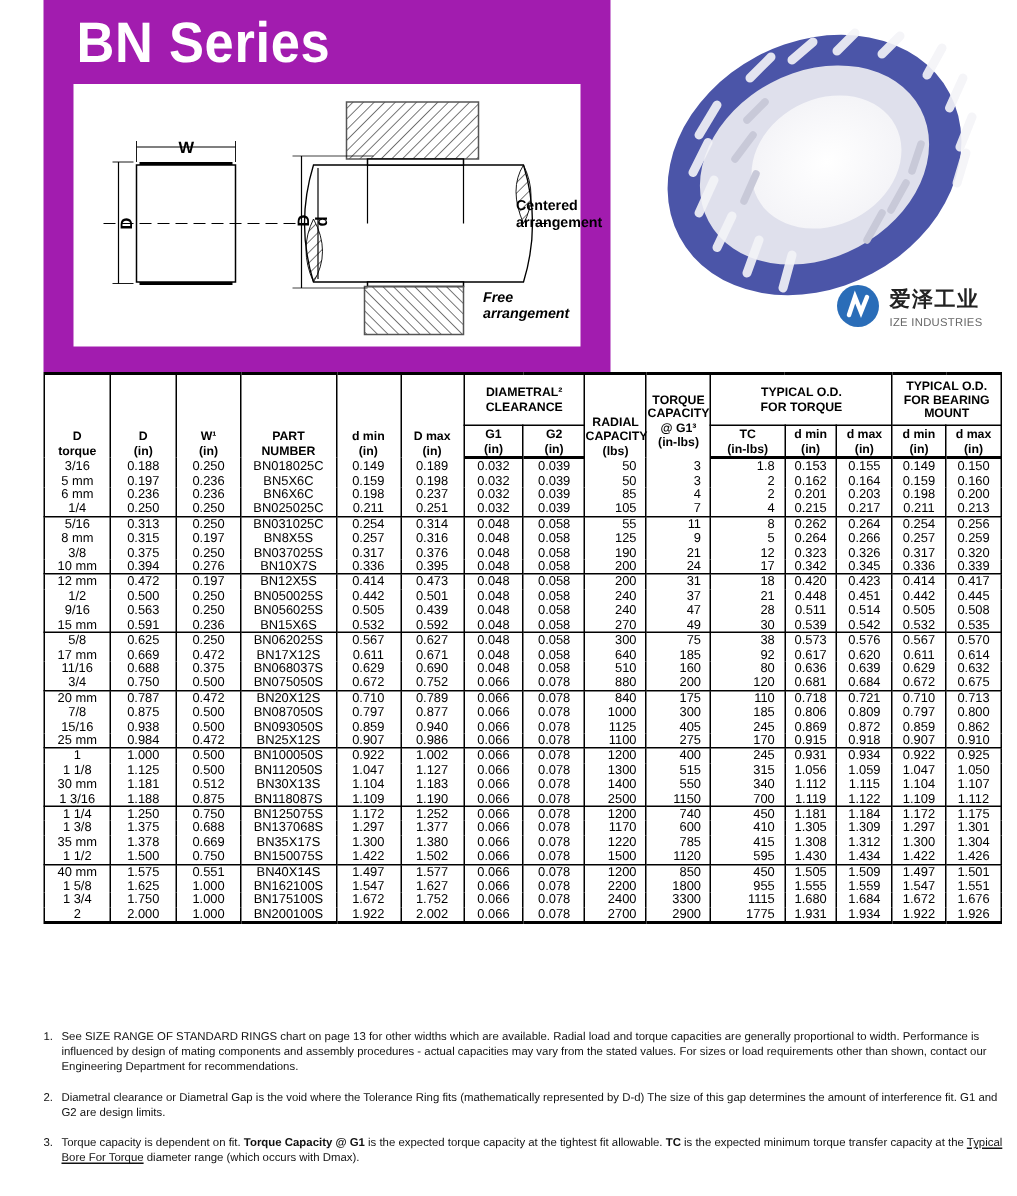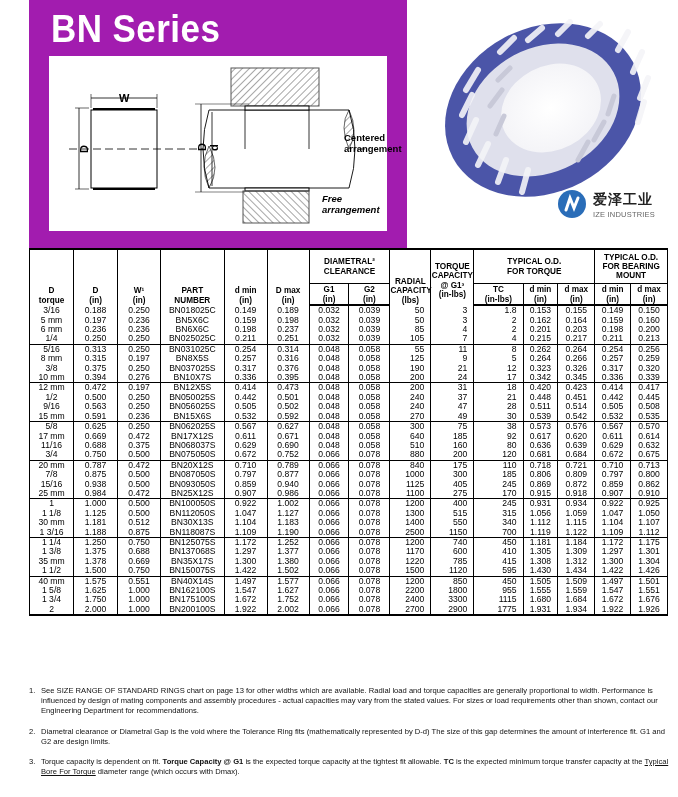--- a/index.html
+++ b/index.html
@@ -412,21 +412,21 @@
           <td>0.451</td>
           <td>0.442</td>
           <td>0.445</td>
         </tr>
         <tr>
           <td>9/16</td>
           <td>0.563</td>
           <td>0.250</td>
           <td>BN056025S</td>
           <td>0.505</td>
-          <td>0.502</td>
+          <td>0.439</td>
           <td>0.048</td>
           <td>0.058</td>
           <td class="r">240</td>
           <td class="r">47</td>
           <td class="r">28</td>
           <td>0.511</td>
           <td>0.514</td>
           <td>0.505</td>
           <td>0.508</td>
         </tr>

